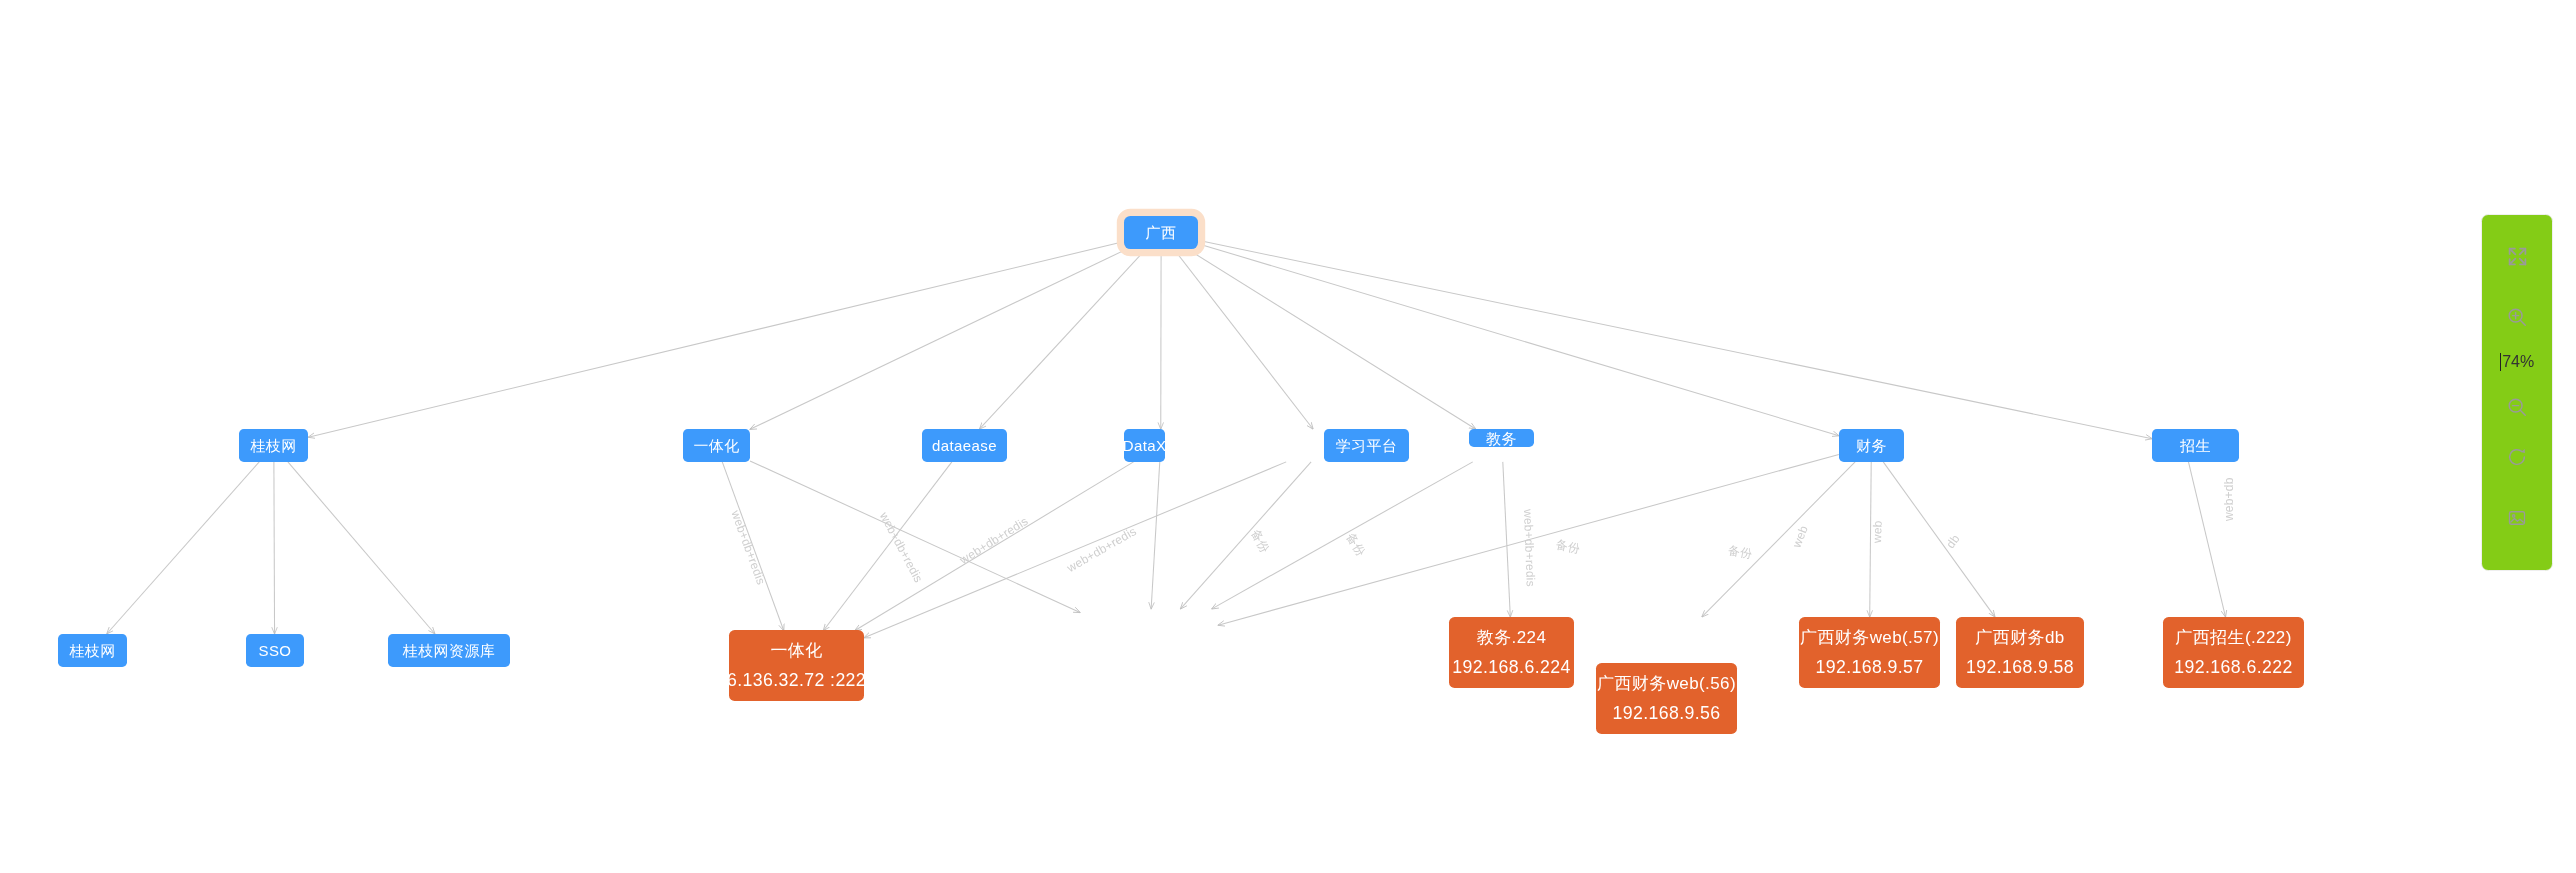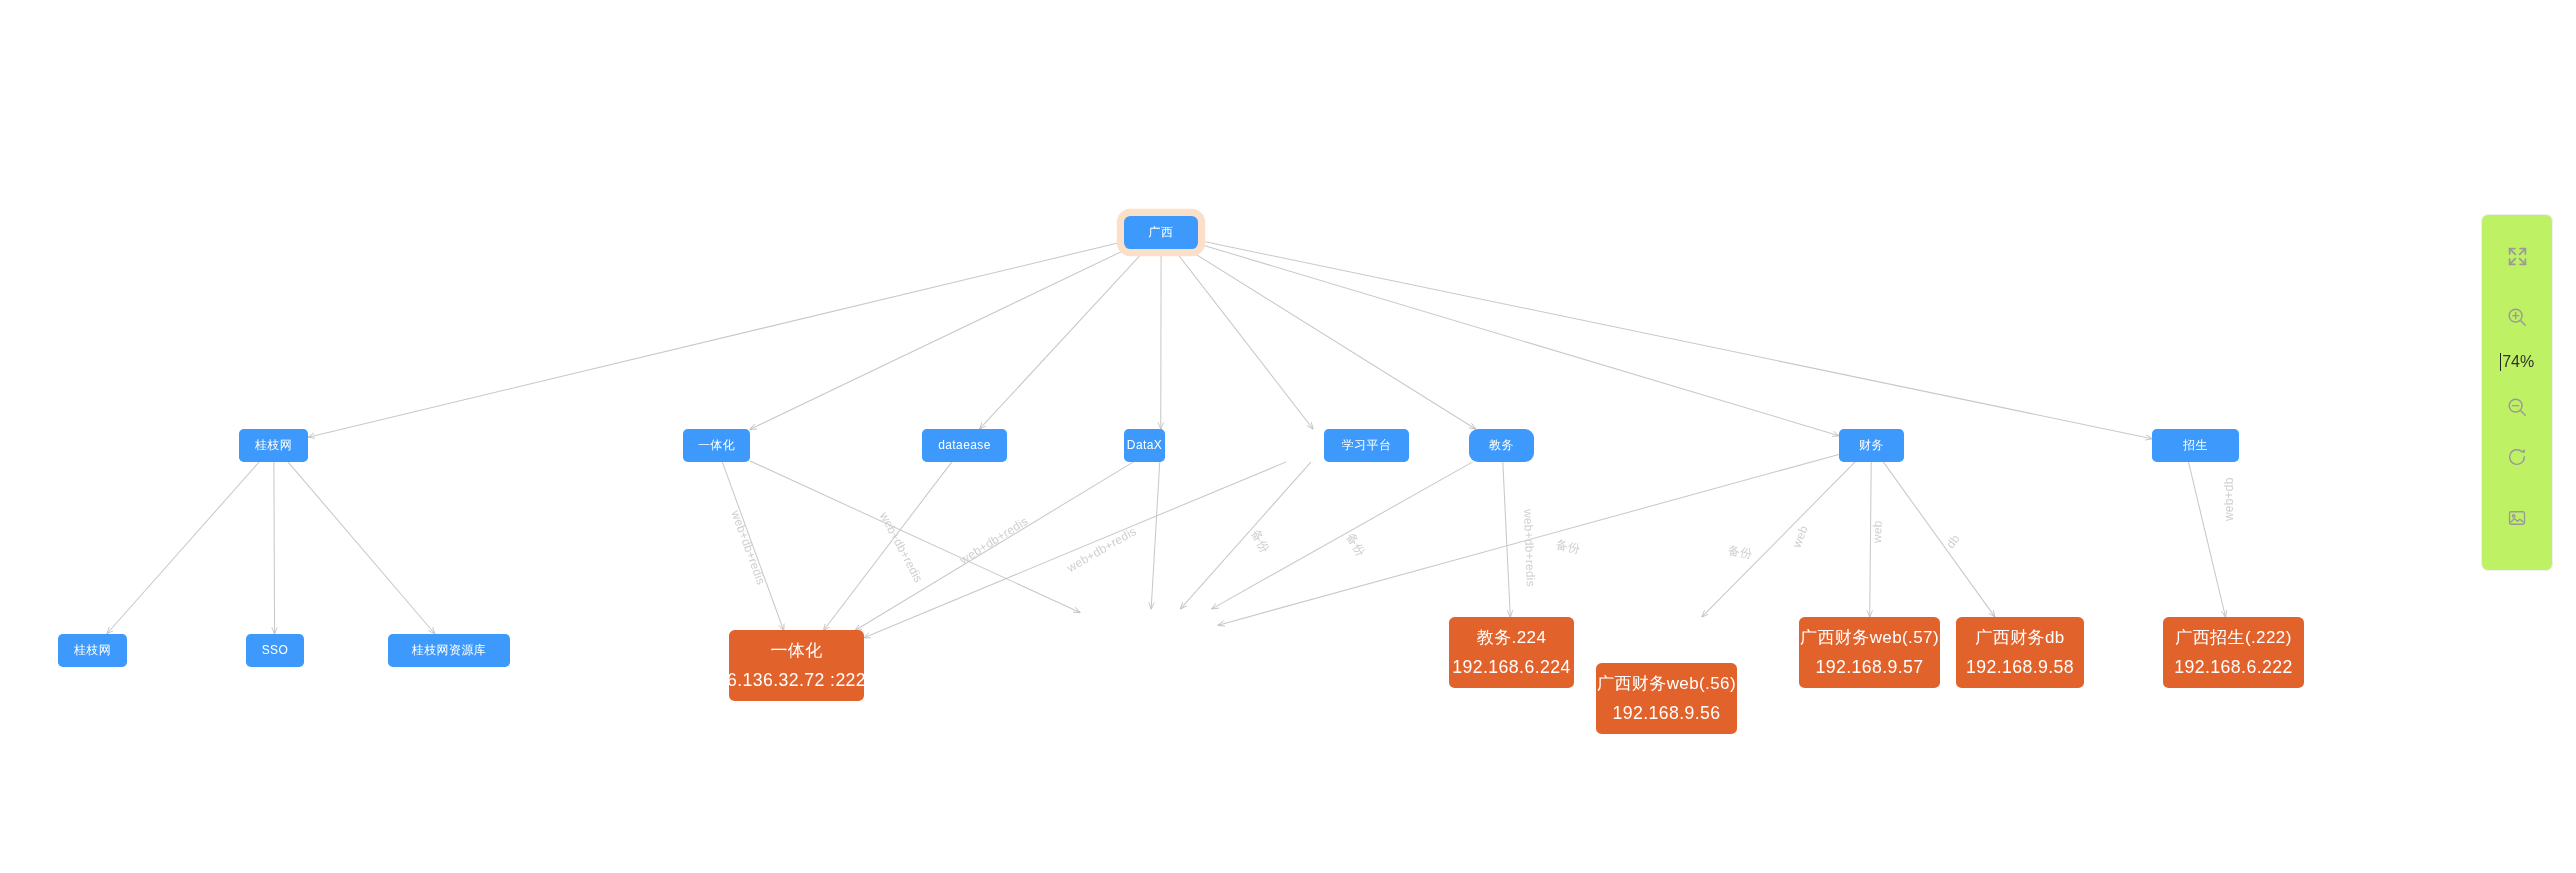--- a/index.html
+++ b/index.html
@@ -25,21 +25,21 @@
     white-space:nowrap;
     letter-spacing:0.4px;
   }
   .node.blue{
     background:#3d9afc;
     font-size:17.7px;
     padding:0 11.2px;
     height:33px;
     line-height:33px;
   }
-  .node.blue .lbl{font-size:12px;}
+  .node.blue .lbl{font-size:15px;}
   .node.root{
     background:#3d9afc;
     box-shadow:0 0 0 7.2px #fbdfc9;
     border-radius:6.4px;
   }
   .node.orange{
     background:#e2622c;
     border-radius:5.6px;
     padding:8px 13px;
     gap:11.2px;
@@ -54,21 +54,21 @@
     white-space:nowrap;
     transform-origin:0 50%;
     letter-spacing:0.2px;
   }
 
   
   #toolbar{
     position:absolute;
     left:2481px;top:214px;
     width:72px;height:357px;
-    background:#bef264;
+    background:#84cc16;
     border:0.8px solid #efefef;
     border-radius:7.2px;
     display:flex;
     flex-direction:column;
     align-items:center;
     box-sizing:border-box;
     padding-top:16px;
   }
   .tb-item{
     width:72px;height:50px;
@@ -134,21 +134,21 @@
     </div>
     <div class="node blue" style="left: 922px; top: 429px; width: 85px; height: 33px;">
       <span class="lbl">dataease</span>
     </div>
     <div class="node blue" style="left: 1124px; top: 429px; width: 41px; height: 33px;">
       <span class="lbl">DataX</span>
     </div>
     <div class="node blue" style="left: 1324px; top: 429px; width: 85px; height: 33px;">
       <span class="lbl">学习平台</span>
     </div>
-    <div class="node blue" style="left: 1469px; top: 429px; width: 65px; height: 33px; border-radius: 9px;">
+    <div class="node blue" style="left: 1469px; top: 429px; width: 65px; height: 18px;">
       <span class="lbl">教务</span>
     </div>
     <div class="node blue" style="left: 1839px; top: 429px; width: 65px; height: 33px;">
       <span class="lbl">财务</span>
     </div>
     <div class="node blue" style="left: 2152px; top: 429px; width: 87px; height: 33px;">
       <span class="lbl">招生</span>
     </div>
     <div class="node blue" style="left: 58px; top: 634px; width: 69px; height: 33px;">
       <span class="lbl">桂枝网</span>

